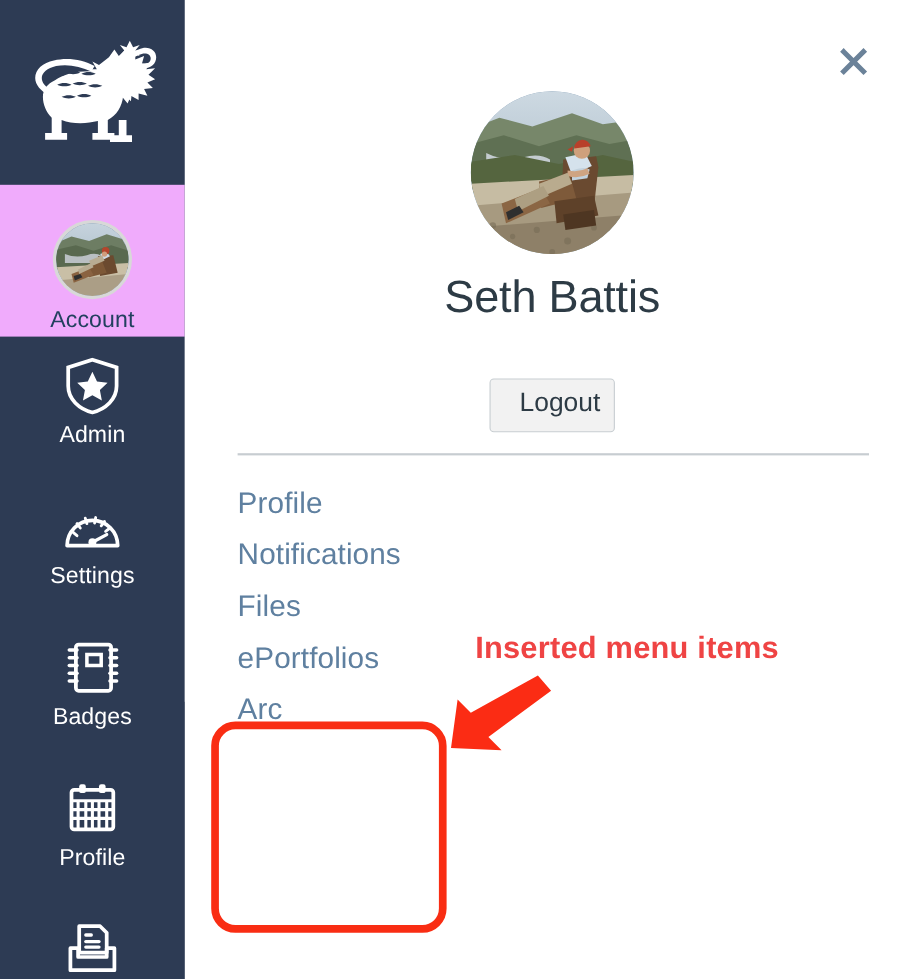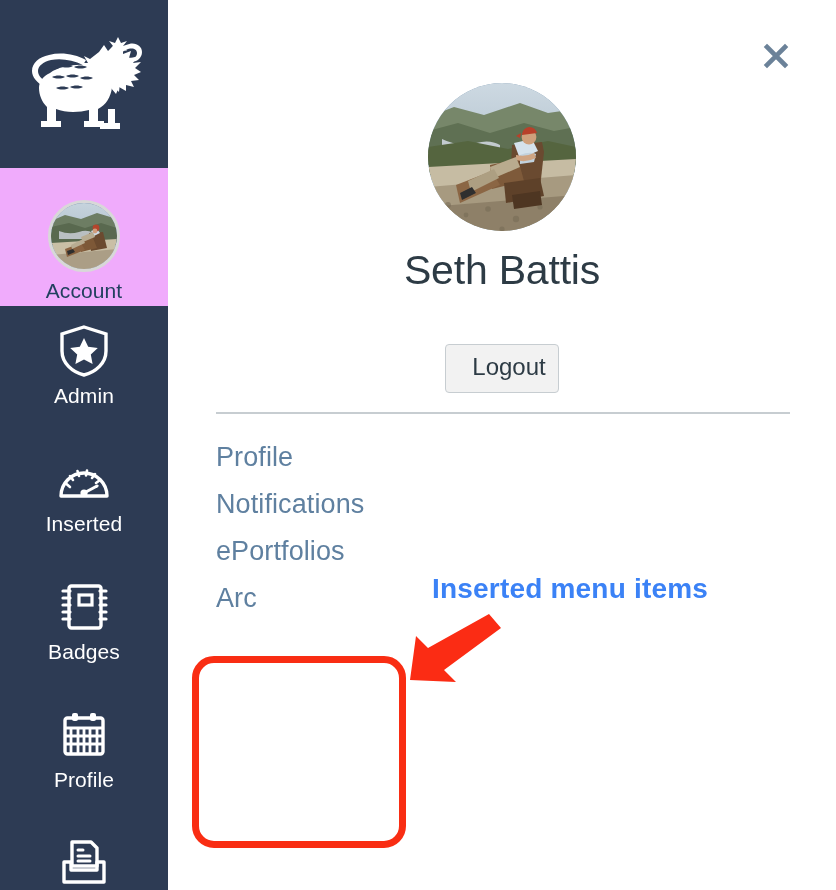--- a/index.html
+++ b/index.html
@@ -190,21 +190,21 @@
     height: 192px;
     border: 7px solid #f92d13;
     border-radius: 22px;
     box-sizing: border-box;
     pointer-events: none;
   }
   #annotation-label {
     position: absolute;
     left: 432px;
     top: 573px;
-    color: #3b82f6;
+    color: #ef4444;
     font-size: 28px;
     font-weight: bold;
     letter-spacing: 0.2px;
     white-space: nowrap;
   }
   #annotation-arrow {
     position: absolute;
     left: 404px;
     top: 608px;
     width: 100px;
@@ -308,21 +308,21 @@
           <line x1="16" y1="22" x2="13" y2="18"></line>
           <line x1="22" y1="18" x2="20.5" y2="13"></line>
           <line x1="29" y1="17.5" x2="30" y2="12.5"></line>
           <line x1="35" y1="20" x2="38" y2="16"></line>
           <line x1="39" y1="25" x2="43" y2="22"></line>
         </g>
         <path d="M27 35 L40 28" stroke="#ffffff" stroke-width="3" stroke-linecap="round" fill="none"></path>
         <circle cx="27" cy="35" r="3.6" fill="#ffffff"></circle>
       </svg>
     </span>
-    <span class="nav-label">Inserted</span>
+    <span class="nav-label">Settings</span>
   </a>
 
   <a class="nav-item">
     <span class="nav-icon">
       <svg width="50" height="50" viewBox="0 0 50 50">
         <rect x="10" y="4" width="32" height="42" rx="2.5" fill="none" stroke="#ffffff" stroke-width="3.4"></rect>
         <rect x="20" y="13" width="13" height="10" fill="none" stroke="#ffffff" stroke-width="3.2"></rect>
         <g stroke="#ffffff" stroke-width="3.2" stroke-linecap="round">
           <line x1="4" y1="9" x2="11" y2="9"></line>
           <line x1="4" y1="16" x2="11" y2="16"></line>
@@ -452,20 +452,23 @@
   <div class="tray-divider"></div>
 
   <ul id="tray-menu">
     <li>
       <a class="tray-link">Profile</a>
     </li>
     <li>
       <a class="tray-link">Notifications</a>
     </li>
     <li>
+      <a class="tray-link">Files</a>
+    </li>
+    <li>
       <a class="tray-link">ePortfolios</a>
     </li>
     <li>
       <a class="tray-link">Arc</a>
     </li>
   </ul>
 </section>
 
 <div id="annotation-box"></div>
 

